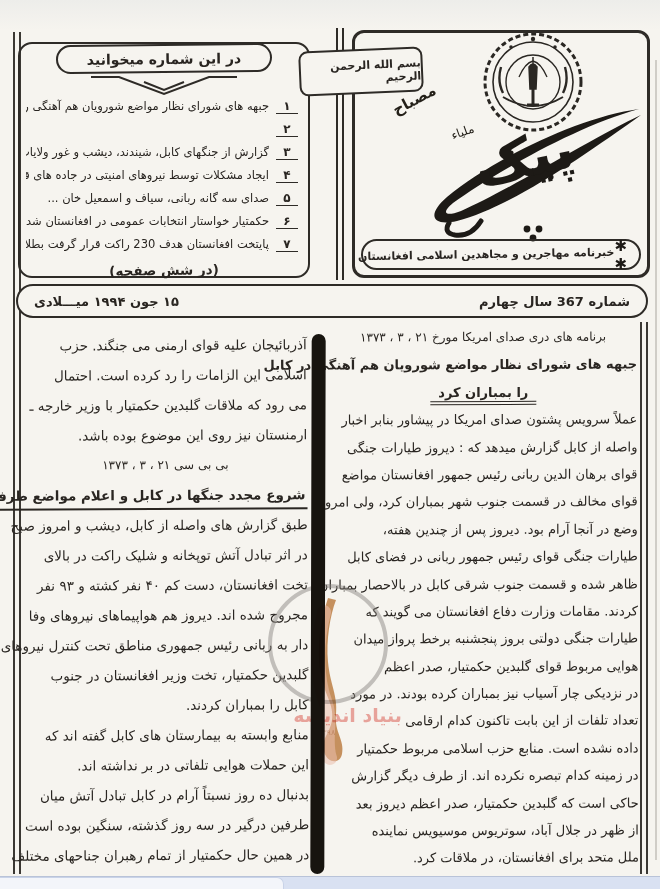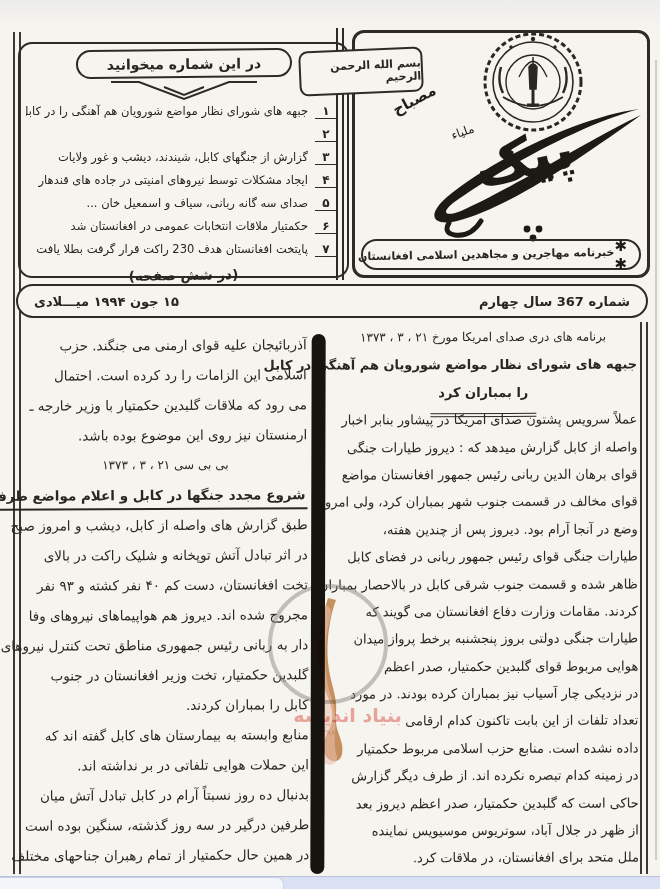--- a/index.html
+++ b/index.html
@@ -13,22 +13,22 @@
   
   .rule-left { position:absolute; left:13px; top:32px; height:842px; width:8px;
       border-left:2px solid #3b3833; border-right:2px solid #3b3833; }
   .rule-right { position:absolute; left:640px; top:322px; height:552px; width:8px;
       border-left:2px solid #3b3833; border-right:2px solid #3b3833; }
   .edge-right { position:absolute; left:655px; top:60px; height:800px; width:2px; background:rgba(120,115,105,.30); }
   .divider-top { position:absolute; left:336px; top:28px; height:252px; width:8px;
       border-left:2.5px solid #2e2b27; border-right:2.5px solid #2e2b27; z-index:1; }
 
   
-  .toc { position:absolute; left:18px; top:42px; width:331px; height:236px;
-      border:2.5px solid #2e2b27; border-radius:14px; z-index:2; padding-top:5px; }
+  .toc { position:absolute; left:18px; top:42px; width:292px; height:236px;
+      border:2.5px solid #2e2b27; border-radius:14px; z-index:2; }
   .toc-header { margin:0 auto; width:216px; height:29px; border:2px solid #2e2b27; border-radius:16px;
       display:flex; align-items:center; justify-content:center; font-size:14px; font-weight:bold;
       transform:rotate(-.6deg); }
   .toc-arrow { display:block; margin:1px auto 0; }
   .toc-list { padding:1px 10px 0 6px; }
   .toc-row { display:flex; flex-direction:row; align-items:baseline; height:23px; font-size:11.5px;
       white-space:nowrap; overflow:hidden; }
   .toc-num { flex:0 0 22px; text-align:center; font-weight:bold; border-bottom:1.5px solid #2e2b27;
       margin-left:7px; font-size:12px; }
   .toc-footer { text-align:center; font-size:13.5px; font-weight:bold; margin-top:2px; transform:rotate(-1deg); }
@@ -64,21 +64,21 @@
 
   
   .col { position:absolute; direction:rtl; color:#2a2622; z-index:1; }
   .col-left { left:24px; top:330px; width:284px; transform:rotate(-.3deg); }
   .col-left .bl { height:30px; line-height:30px; font-size:13.5px; white-space:nowrap; }
   .col-right { left:330px; top:324px; width:308px; transform:rotate(-.2deg); }
   .col-right .bl { height:27.4px; line-height:27.4px; font-size:13px; white-space:nowrap; }
   .bl.center { text-align:center; white-space:normal; }
   .bl.headline { font-weight:bold; }
   .bl.underline2 { text-align:center; }
-  .bl.underline2 > i { font-style:normal; font-weight:bold; border-bottom:4px double #2a2622; padding:0 8px 13px; }
+  .bl.underline2 > i { font-style:normal; font-weight:bold; border-bottom:4px double #2a2622; padding:0 8px 1px; }
   .bl.underline1 { font-weight:bold; border-bottom:2px solid #2a2622; width:fit-content; margin:0 auto; padding:0 2px; }
   .smallhead { font-size:12px !important; }
 
   
   .vbar { position:absolute; left:311px; top:334px; width:14px; height:540px;
       background:#17140f; border-radius:7px; z-index:3; transform:rotate(.15deg); }
 
   
   .wm-circle { position:absolute; left:268px; top:584px; width:120px; height:120px;
       border:4px solid rgba(135,132,128,.48); border-radius:50%; z-index:2; }
@@ -126,21 +126,21 @@
       <div class="toc-row">
           <span class="toc-num">۴</span>
           <span>ایجاد مشکلات توسط نیروهای امنیتی در جاده های قندهار</span>
         </div>
       <div class="toc-row">
           <span class="toc-num">۵</span>
           <span>صدای سه گانه ربانی، سیاف و اسمعیل خان ...</span>
         </div>
       <div class="toc-row">
           <span class="toc-num">۶</span>
-          <span>حکمتیار ملاقات انتخابات عمومی در افغانستان شد</span>
+          <span>حکمتیار خواستار انتخابات عمومی در افغانستان شد</span>
         </div>
       <div class="toc-row">
           <span class="toc-num">۷</span>
           <span>پایتخت افغانستان هدف 230 راکت قرار گرفت بطلا یافت</span>
         </div>
     </div>
     <div class="toc-footer">(در شش صفحه)</div>
   </div>
 
   <div class="mast ink">

